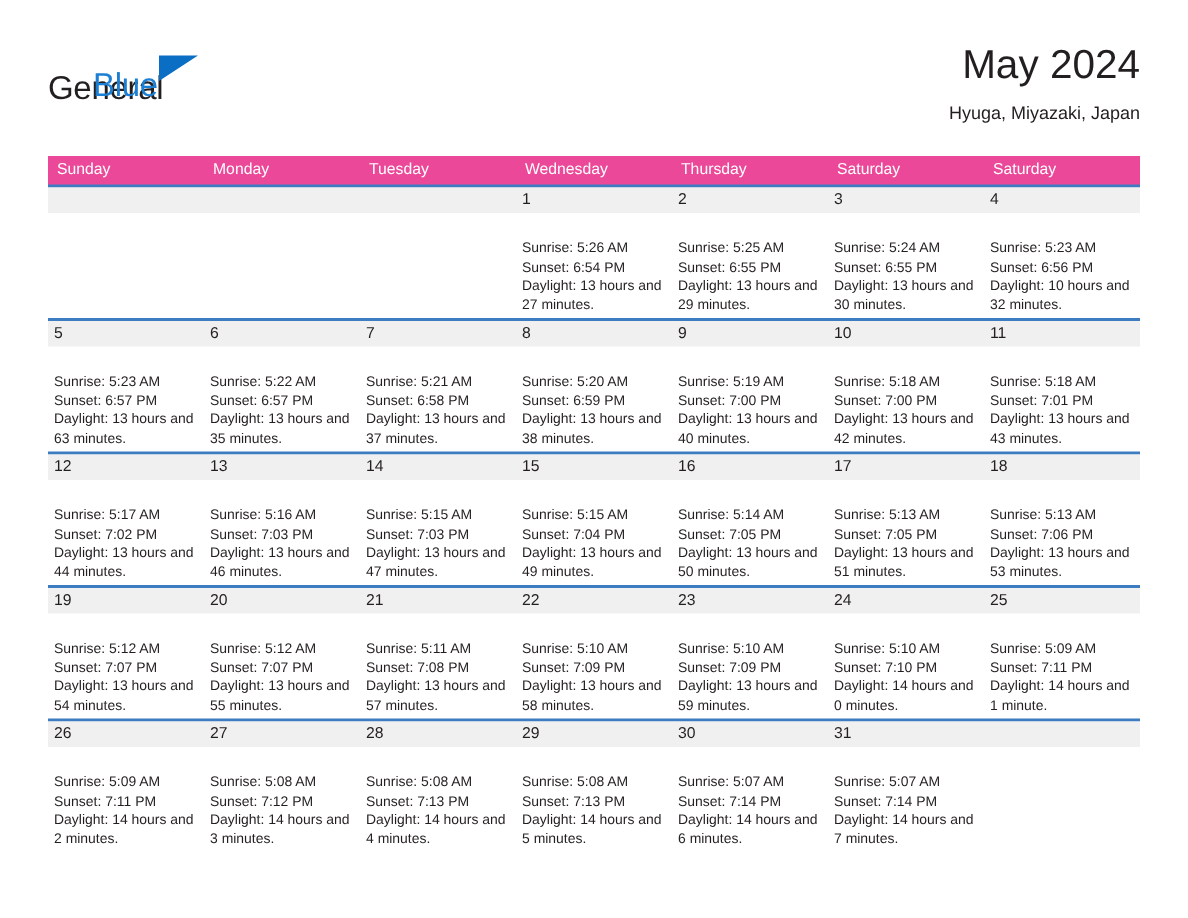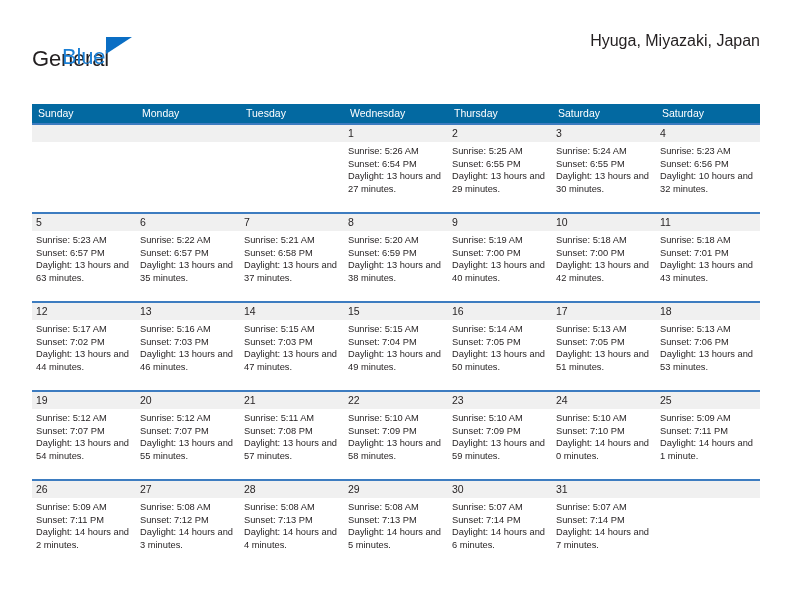--- a/index.html
+++ b/index.html
@@ -70,21 +70,21 @@
     top: 0;
     text-align: right;
   }
   .cal-title {
     font-size: 27px;
     color: #231f20;
     line-height: 34px;
     white-space: nowrap;
   }
   .cal-subtitle {
-    font-size: 16px;
+    font-size: 12px;
     color: #231f20;
     line-height: 22px;
     margin-top: 4px;
     white-space: nowrap;
   }
 
   
   .calendar {
     position: absolute;
     left: 32px;
@@ -93,21 +93,21 @@
     border-collapse: collapse;
     table-layout: fixed;
   }
   .calendar th,
   .calendar td {
     padding: 0;
     margin: 0;
     width: 104px;
   }
   .dow {
-    background: #0369a1;
+    background: #ec4899;
     color: #ffffff;
     font-size: 10.5px;
     font-weight: normal;
     text-align: left;
     height: 19px;
     line-height: 19px;
     padding-left: 6px !important;
     box-sizing: border-box;
     vertical-align: middle;
   }
@@ -129,21 +129,21 @@
     box-sizing: border-box;
   }
   .daynum {
     display: block;
     font-size: 10.5px;
     color: #231f20;
     line-height: 17px;
     padding-left: 4px;
   }
   .dayinfo {
-    padding: 3px 5px 0 4px;
+    padding: 17px 5px 0 4px;
     font-size: 9.3px;
     line-height: 12.6px;
     color: #231f20;
   }
   .dayinfo div {
     white-space: nowrap;
   }
   .dayinfo .daylight {
     white-space: normal;
   }
@@ -158,20 +158,21 @@
 
   <div class="header">
 
     <div class="brand">
       <span class="brand-general">General</span>
       <span class="brand-triangle"></span>
       <span class="brand-blue">Blue</span>
     </div>
 
     <div class="title-block">
+      <div class="cal-title">May 2024</div>
       <div class="cal-subtitle">Hyuga, Miyazaki, Japan</div>
     </div>
 
   </div>
 
   <table class="calendar">
     <thead>
       <tr>
         <th class="dow">Sunday</th>
         <th class="dow">Monday</th>

